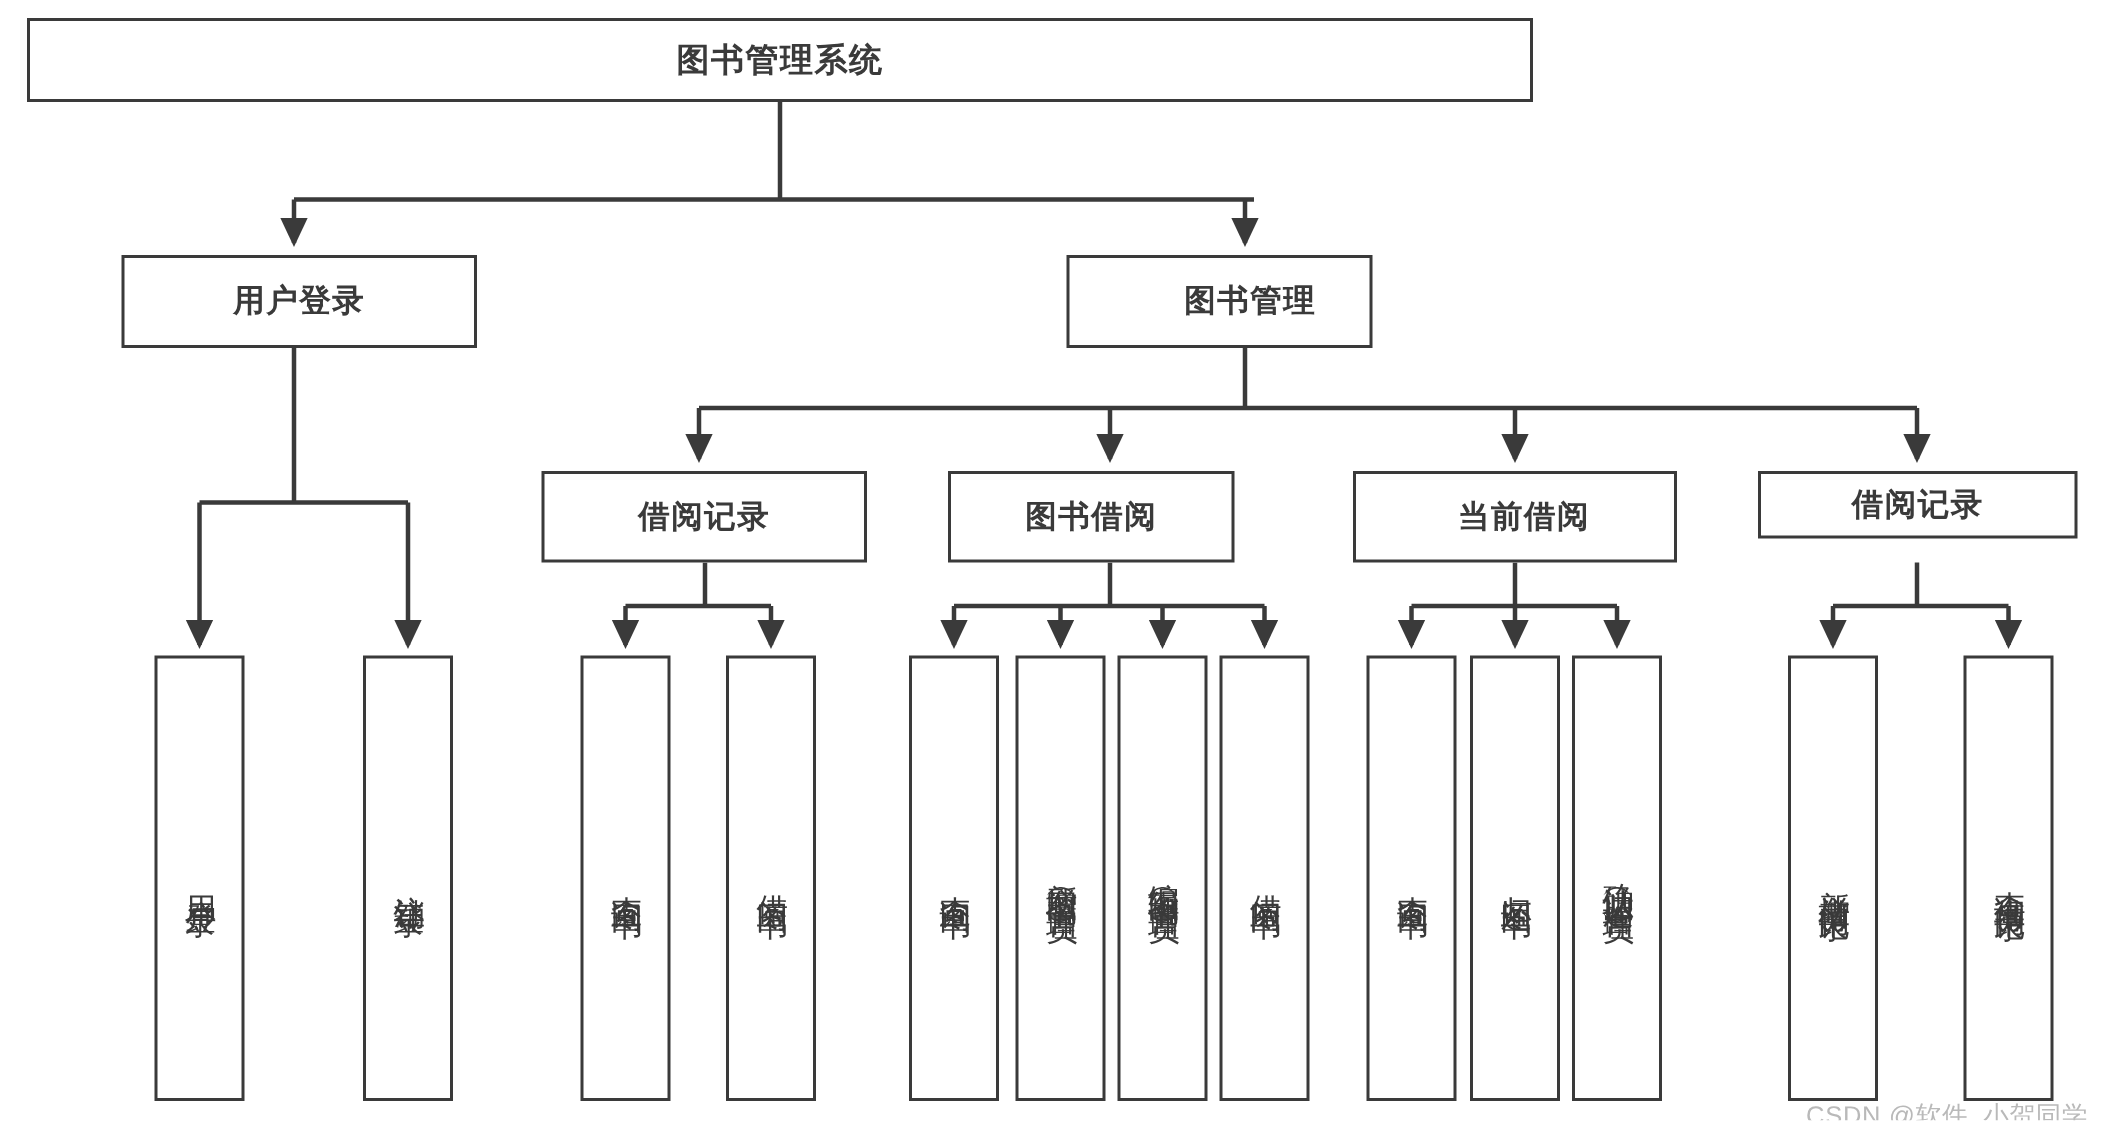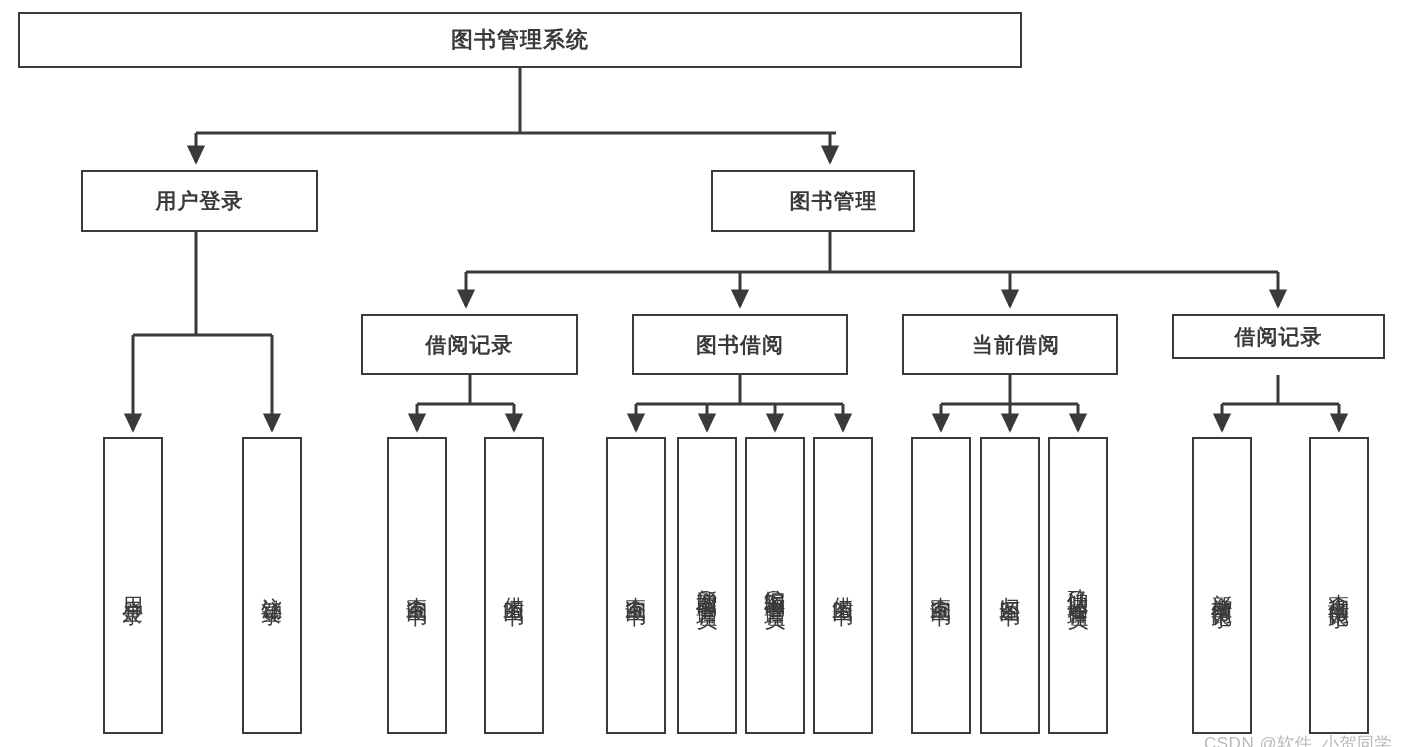--- a/index.html
+++ b/index.html
@@ -137,21 +137,21 @@
   <div class="node h" style="left:81px; top:170px; width:237px; height:62px;">
     <span class="label">用户登录</span>
   </div>
   <div class="node h" style="left:711px; top:170px; width:204px; height:62px;padding-left:41px;">
     <span class="label">图书管理</span>
   </div>
 
   <div class="node h" style="left:361px; top:314px; width:217px; height:61px;">
     <span class="label">借阅记录</span>
   </div>
-  <div class="node h" style="left:632px; top:314px; width:216px; height:61px;">
+  <div class="node h" style="left:632px; top:314px; width:191px; height:61px;">
     <span class="label">图书借阅</span>
   </div>
   <div class="node h" style="left:902px; top:314px; width:216px; height:61px;padding-left:12px;">
     <span class="label">当前借阅</span>
   </div>
   <div class="node h" style="left:1172px; top:314px; width:213px; height:45px;">
     <span class="label">借阅记录</span>
   </div>
 
   <div class="node v" style="left:103px; top:437px; width:60px; height:297px;">

